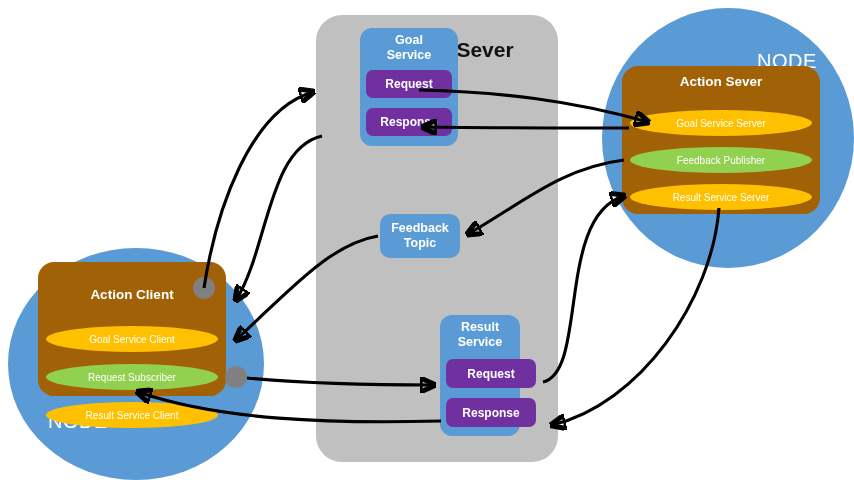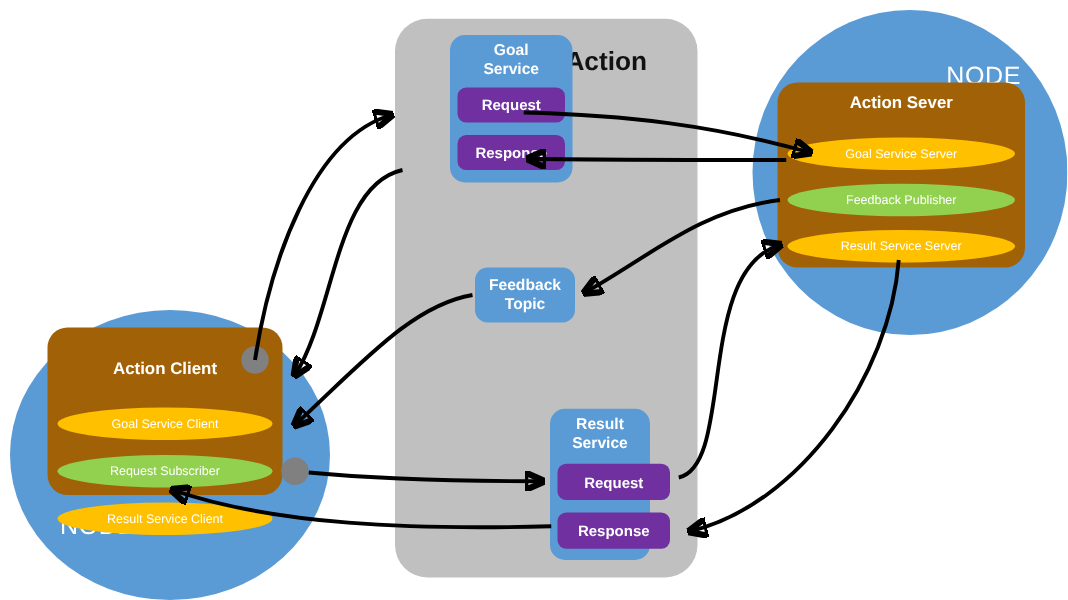--- a/index.html
+++ b/index.html
@@ -101,21 +101,21 @@
   #ep-feedback-server { top: 81px; }
   #ep-result-server   { top: 118px; }
 
   
   .service-box {
     position: absolute;
     background: #5b9bd5;
     border-radius: 12px;
   }
   #goal-service-box   { left: 320px; top: 28px;  width: 98px;  height: 118px; margin-left: 40px; }
-  #result-service-box { left: 440px; top: 327px; width: 80px; height: 121px; }
+  #result-service-box { left: 440px; top: 315px; width: 80px; height: 121px; }
 
   .service-title {
     position: absolute;
     left: 0; right: 0;
     top: 5px;
     text-align: center;
     color: #ffffff;
     font-size: 12.5px;
     font-weight: bold;
     line-height: 15px;
@@ -184,21 +184,21 @@
     stroke: #000000;
     stroke-width: 3.1;
   }
 </style>
 </head>
 <body>
 
 <div id="canvas">
 
   <div class="action-panel"></div>
-  <div class="action-title">Action</div>
+  <div class="action-title">Sever</div>
 
   <div class="node-circle" id="node-client-circle"></div>
   <div class="node-circle" id="node-server-circle"></div>
 
   <div class="node-label" id="node-label-client">NODE</div>
   <div class="node-label" id="node-label-server">NODE</div>
 
   <div class="action-box" id="action-client-box">
     <div class="action-box-title">Action Client</div>
     <div class="endpoint service" id="ep-goal-client">Goal Service Client</div>

